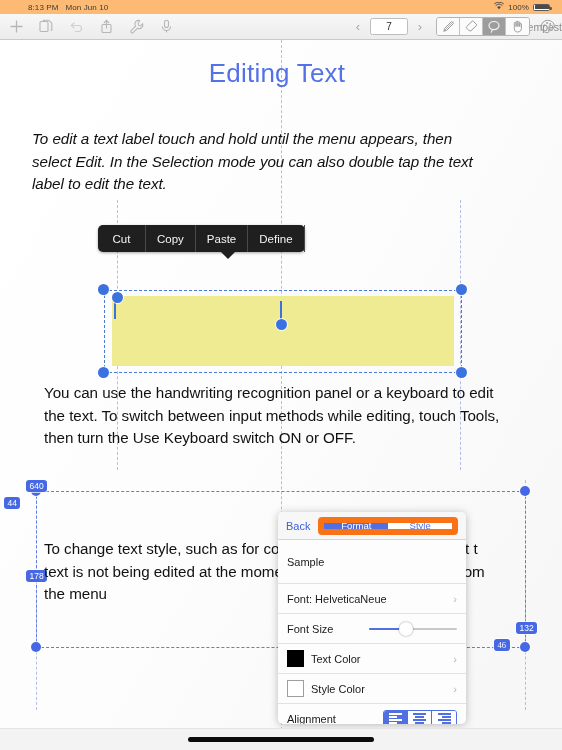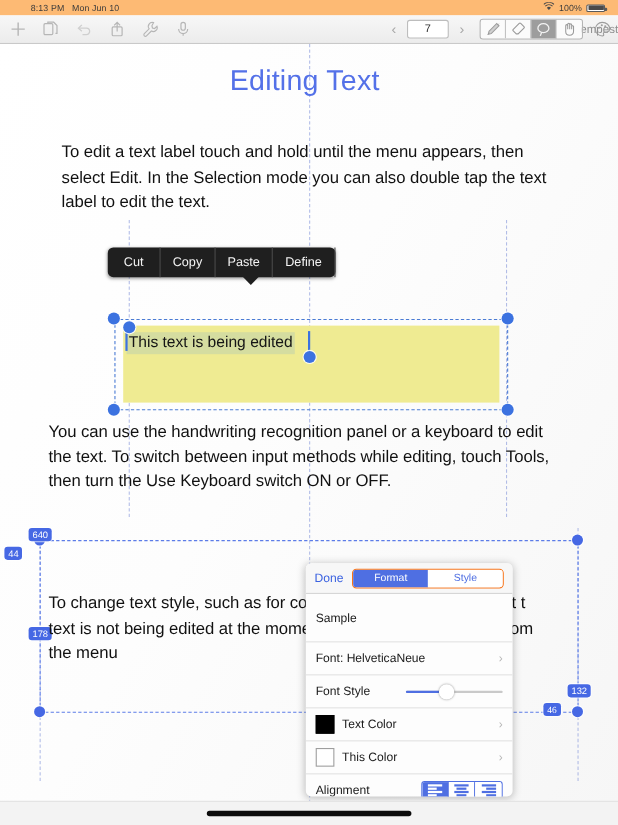--- a/index.html
+++ b/index.html
@@ -187,21 +187,21 @@
     box-shadow: 0 1px 8px rgba(0,0,0,0.26);
     overflow: hidden;
   }
   .pop-header {
     height: 28px; background: #f7f7f7;
     border-bottom: 1px solid #d6d6d6;
     display: flex; align-items: center; padding: 0 8px; gap: 8px;
   }
   .pop-done { font-size: 11px; color: #3b62e0; }
   .pop-seg {
-    display: flex; border: 1px solid #f97316; border-radius: 4px;
+    display: flex; border: 6px solid #f97316; border-radius: 4px;
     overflow: hidden; height: 18px; flex: 1; justify-content: center;
   }
   .pop-seg-item {
     flex: 1; display: flex; align-items: center; justify-content: center;
     font-size: 9.5px; color: #4f6fe2; background: #ffffff;
   }
   .pop-seg-item.active { background: #4f6fe2; color: #ffffff; }
   .pop-row {
     height: 30px; display: flex; align-items: center;
     padding: 0 9px; border-bottom: 1px solid #e2e2e2;
@@ -363,25 +363,24 @@
   <div class="canvas">
 
     <div class="vguide" style="left:281px;"></div>
     <div class="vguide" style="left:36px; top:440px; height:230px;"></div>
     <div class="vguide" style="left:525px; top:440px; height:230px;"></div>
     <div class="vguide" style="left:117px; top:160px; height:270px;"></div>
     <div class="vguide" style="left:460px; top:160px; height:270px;"></div>
 
     <div class="doc-title">Editing Text</div>
 
-    <div class="para" style="left:56px; top:88px; width:462px;">To edit a text label touch and hold until the menu appears, then select Edit. In the Selection mode you can also double tap the text label to edit the text.</div>
+    <div class="para" style="left:32px; top:88px; width:462px;font-style:italic;">To edit a text label touch and hold until the menu appears, then select Edit. In the Selection mode you can also double tap the text label to edit the text.</div>
 
     <div class="sel-box" style="left:104px; top:250px; width:358px; height:83px;"></div>
     <div class="yellow-box" style="left:112px; top:256px; width:342px; height:70px;"></div>
-    <div class="edited-text" style="left:115px; top:262px;">This text is being edited</div>
     <div class="tsel-bar" style="left:114px; top:261px; height:18px;"></div>
     <div class="tsel-bar" style="left:280px; top:261px; height:18px;"></div>
 
     <div class="handle" style="left:98px; top:244px;"></div>
     <div class="handle" style="left:456px; top:244px;"></div>
     <div class="handle" style="left:98px; top:327px;"></div>
     <div class="handle" style="left:456px; top:327px;"></div>
     <div class="handle" style="left:112px; top:252px;"></div>
     <div class="handle" style="left:276px; top:279px;"></div>
 
@@ -408,54 +407,54 @@
     <div class="badge" style="left:26px; top:440px;">640</div>
     <div class="badge" style="left:4px; top:457px;">44</div>
     <div class="badge" style="left:26px; top:530px;">178</div>
     <div class="badge" style="left:516px; top:582px;">132</div>
     <div class="badge" style="left:494px; top:599px;font-family:Liberation Serif, serif;">46</div>
 
     <div class="para" style="left:44px; top:498px; width:462px;">To change text style, such as for colors, touch Tools, then select t                              text is not being edited at the moment,                      bel, then select Styles from the menu</div>
 
     <div class="popover">
       <div class="pop-header">
-        <span class="pop-done">Done</span>
+        <span class="pop-done">Back</span>
         <span class="pop-seg">
           <span class="pop-seg-item active">Format</span>
           <span class="pop-seg-item">Style</span>
         </span>
       </div>
 
       <div class="pop-row sample">
         <span>Sample</span>
       </div>
 
       <div class="pop-row">
         <span>Font: HelveticaNeue</span>
         <span class="chev">›</span>
       </div>
 
       <div class="pop-row">
-        <span>Font Style</span>
+        <span>Font Size</span>
         <span class="slider-wrap">
           <span class="slider-track"></span>
           <span class="slider-fill"></span>
           <span class="slider-knob"></span>
         </span>
       </div>
 
       <div class="pop-row">
         <span class="swatch black"></span>
         <span>Text Color</span>
         <span class="chev">›</span>
       </div>
 
       <div class="pop-row">
         <span class="swatch white"></span>
-        <span>This Color</span>
+        <span>Style Color</span>
         <span class="chev">›</span>
       </div>
 
       <div class="pop-row">
         <span>Alignment</span>
         <span class="align-group">
           <span class="align-btn active">
             <span class="align-lines">
               <i style="width:100%"></i>
                 <i style="width:64%"></i>

